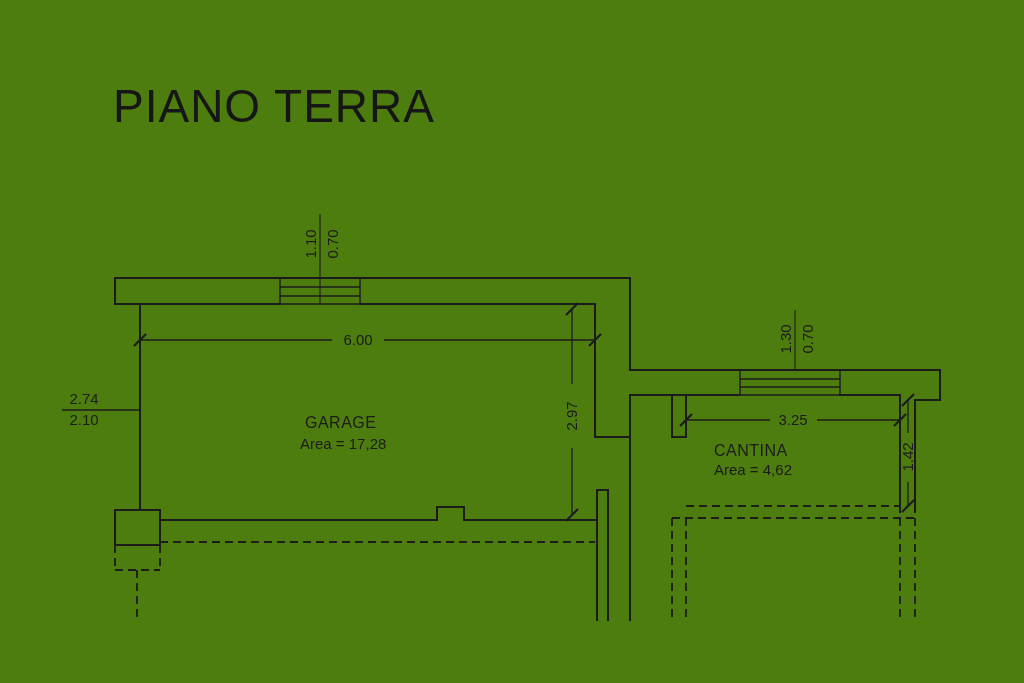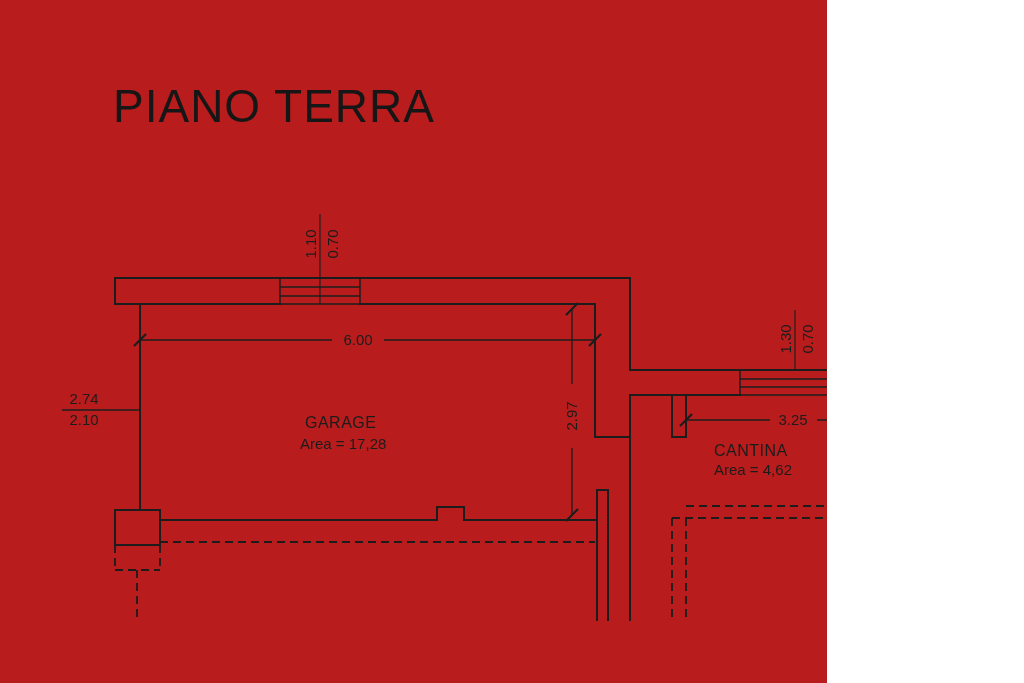--- a/index.html
+++ b/index.html
@@ -1,20 +1,20 @@
 <!DOCTYPE html>
 <html><head>
 <meta charset="utf-8">
 <style>
   html, body { margin: 0; padding: 0; background: #ffffff; }
   .page {
     position: relative;
-    width: 827px;
+    width: 1024px;
     height: 683px;
-    background: #b91c1c;
+    background: #4d7c0f;
     font-family: "Liberation Sans", sans-serif;
     overflow: hidden;
   }
   .plan-svg { position: absolute; top: 0; left: 0; }
   text { fill: #1c1c1c; }
   .title-text { font-size: 46px; letter-spacing: 1px; fill: #161616; }
   .dim-text { font-size: 15px; }
   .room-name { font-size: 16px; letter-spacing: 0.5px; }
   .room-area { font-size: 15px; }
   .wall   { stroke: #1c1c1c; stroke-width: 2;   fill: none; stroke-linecap: square; }

